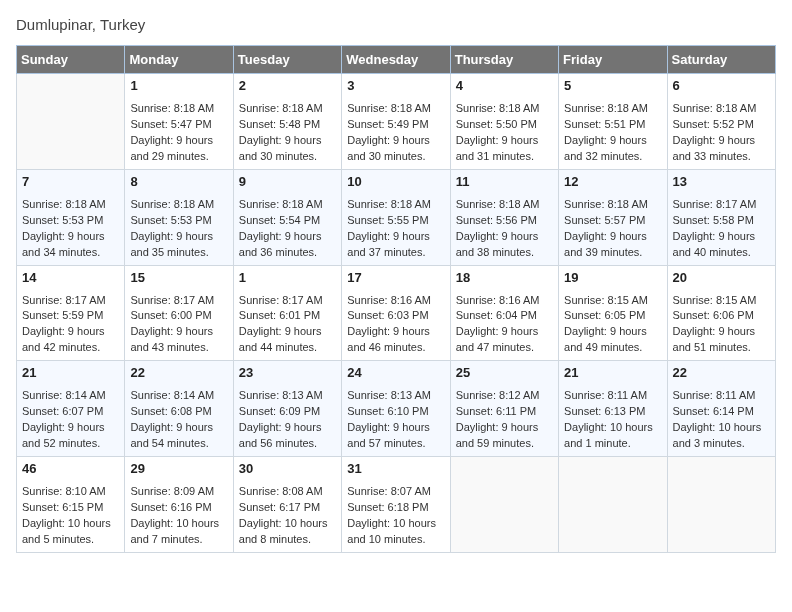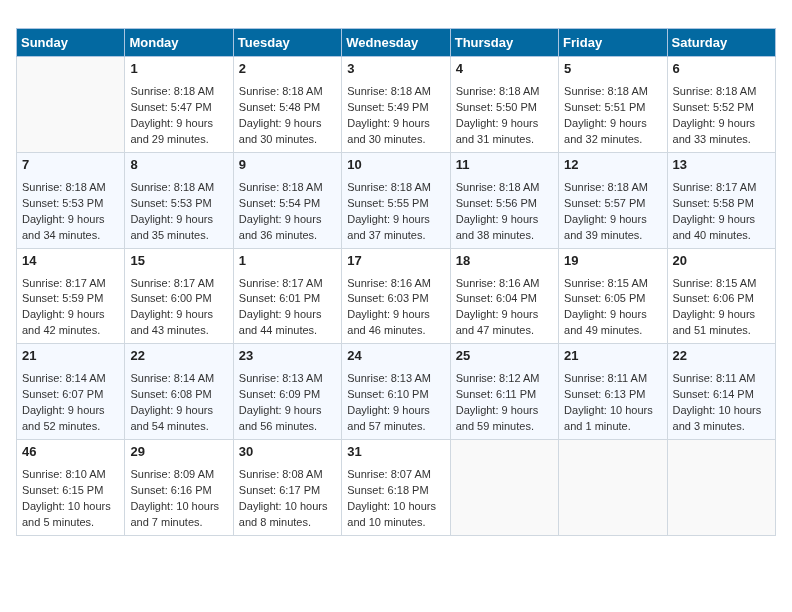--- a/index.html
+++ b/index.html
@@ -45,21 +45,21 @@
     .location {
       font-size: 15px;
       color: #444;
     }
     table {
       width: 100%;
       border-collapse: collapse;
       font-size: 11px;
     }
     thead tr {
-      background: #0369a1;
+      background: #737373;
       color: #fff;
     }
     thead th {
       padding: 6px 4px;
       font-size: 13px;
       font-weight: bold;
       border: 1px solid #aac4e0;
       text-align: left;
     }
     tbody tr {
@@ -89,20 +89,21 @@
     }
     .empty-cell {
       background: #f9f9f9;
     }
   </style>
 </head>
 <body>
 
 <div class="header">
   <div class="title-block">
+    <div class="location">Dumlupinar, Turkey</div>
   </div>
 </div>
 
 <table>
   <thead>
     <tr>
     <th>Sunday</th>
         <th>Monday</th>
         <th>Tuesday</th>
         <th>Wednesday</th>

